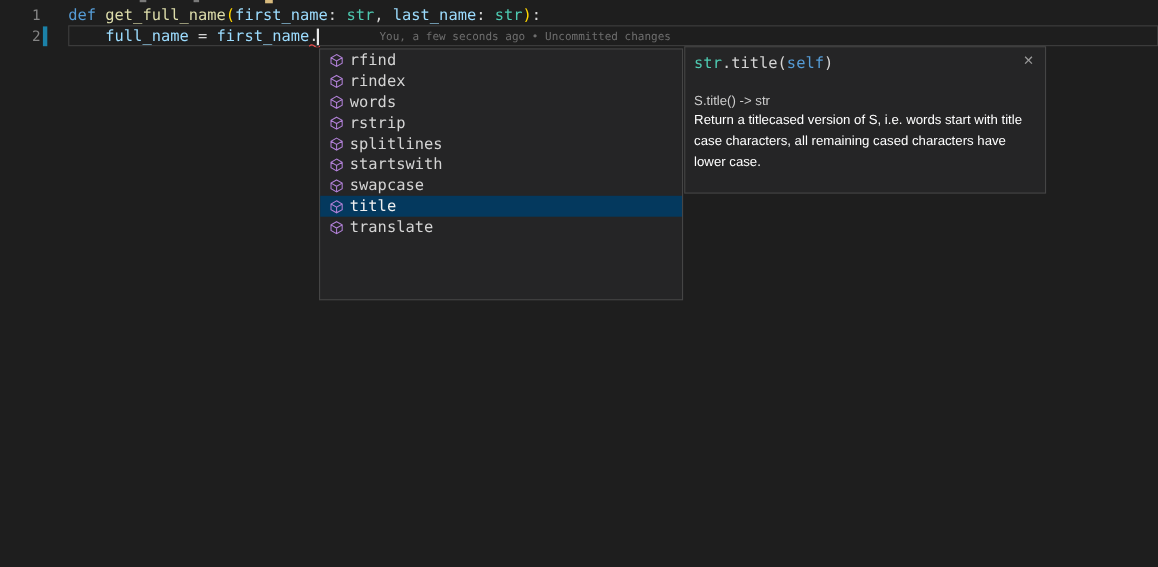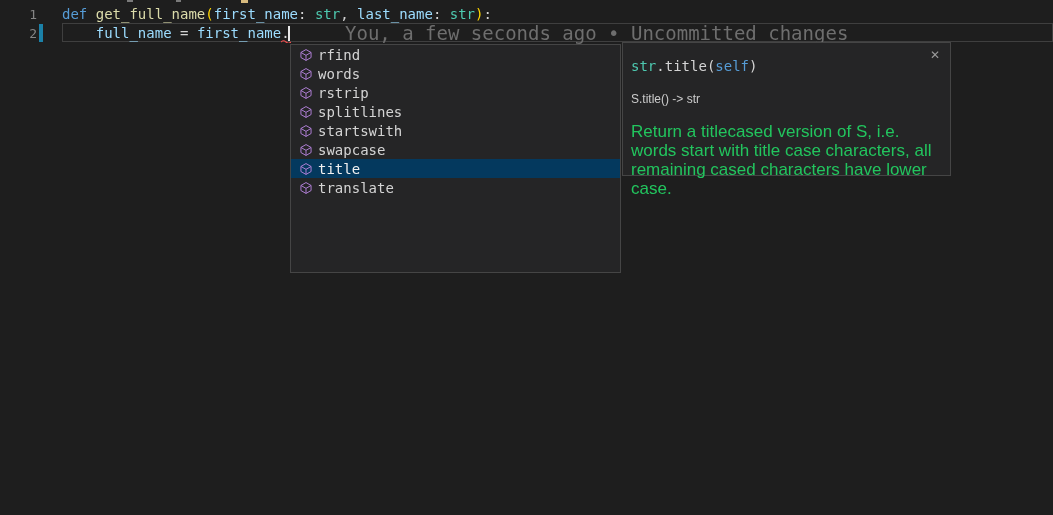--- a/index.html
+++ b/index.html
@@ -27,50 +27,50 @@
     position:absolute; left:39px; top:24px; width:4px; height:18px;
     background:#1b81a8;
   }
   .cursor {
     position:absolute; left:288px; top:26px; width:2px; height:15px;
     background:#e8e8e8;
   }
   .squiggle { position:absolute; left:281px; top:39px; }
   .blame {
     position:absolute; left:345px; top:24px; height:19px; line-height:19px;
-    color:#6e6e6e; font-size:19px; white-space:pre;
+    color:#6e6e6e; font-size:10px; white-space:pre;
   }
   
   .suggest-widget {
     position:absolute; left:290px; top:44px; width:331px; height:229px;
     background:#252526; border:1px solid #454545; overflow:hidden;
   }
   .suggest-item {
     display:flex; align-items:center; height:19px; padding-left:8px;
     font-size:14px; color:#d4d4d4; white-space:pre; cursor:default;
   }
   .suggest-item.selected { background:#04395e; color:#f0f0f0; }
   .suggest-item .icon { display:flex; width:14px; height:14px; margin-right:5px; flex:0 0 auto; }
   
   .docs-panel {
     position:absolute; left:622px; top:42px; width:329px; height:134px;
-    background:#252526; border:1px solid #454545; padding:14px 8px;
+    background:#252526; border:1px solid #454545; padding:6px 8px;
   }
   .doc-signature { font-size:14px; line-height:19px; white-space:pre; }
   .doc-close {
     position:absolute; top:5px; right:10px; color:#9a9a9a; font-size:12px;
     line-height:14px; cursor:pointer; font-family:"DejaVu Sans", sans-serif;
   }
   .doc-summary {
     margin-top:15px; font-family:"Liberation Sans", sans-serif;
     font-size:12px; line-height:17px; color:#cccccc;
   }
   .doc-description {
-    margin-top:14px; font-family:"Liberation Sans", sans-serif;
-    font-size:17px; line-height:19px; color:#22c55e; width:304px;
+    font-family:"Liberation Sans", sans-serif;
+    font-size:12px; line-height:19px; color:#ffffff; width:304px;
   }
 </style>
 </head>
 <body>
 
 <div class="artifact" style="left:127px;width:6px;background:#7a7a7a;"></div>
 <div class="artifact" style="left:176px;width:5px;background:#7a7a7a;"></div>
 <div class="artifact" style="left:241px;width:7px;height:3px;background:#d7ba7d;"></div>
 
 <div class="current-line-box"></div>
@@ -89,20 +89,23 @@
 
 <div class="blame">You, a few seconds ago • Uncommitted changes</div>
 
 <div class="suggest-widget">
   <div id="suggest-list">
       <div class="suggest-item"><svg class="icon" viewBox="0 0 16 16">
           <path fill="none" stroke="#B180D7" stroke-width="1.1" d="M8 1.8 L13.8 5.1 L13.8 10.9 L8 14.2 L2.2 10.9 L2.2 5.1 Z M2.2 5.1 L8 8.4 L13.8 5.1 M8 8.4 L8 14.2"></path>
         </svg><span>rfind</span></div>
       <div class="suggest-item"><svg class="icon" viewBox="0 0 16 16">
           <path fill="none" stroke="#B180D7" stroke-width="1.1" d="M8 1.8 L13.8 5.1 L13.8 10.9 L8 14.2 L2.2 10.9 L2.2 5.1 Z M2.2 5.1 L8 8.4 L13.8 5.1 M8 8.4 L8 14.2"></path>
+        </svg><span>rindex</span></div>
+      <div class="suggest-item"><svg class="icon" viewBox="0 0 16 16">
+          <path fill="none" stroke="#B180D7" stroke-width="1.1" d="M8 1.8 L13.8 5.1 L13.8 10.9 L8 14.2 L2.2 10.9 L2.2 5.1 Z M2.2 5.1 L8 8.4 L13.8 5.1 M8 8.4 L8 14.2"></path>
         </svg><span>words</span></div>
       <div class="suggest-item"><svg class="icon" viewBox="0 0 16 16">
           <path fill="none" stroke="#B180D7" stroke-width="1.1" d="M8 1.8 L13.8 5.1 L13.8 10.9 L8 14.2 L2.2 10.9 L2.2 5.1 Z M2.2 5.1 L8 8.4 L13.8 5.1 M8 8.4 L8 14.2"></path>
         </svg><span>rstrip</span></div>
       <div class="suggest-item"><svg class="icon" viewBox="0 0 16 16">
           <path fill="none" stroke="#B180D7" stroke-width="1.1" d="M8 1.8 L13.8 5.1 L13.8 10.9 L8 14.2 L2.2 10.9 L2.2 5.1 Z M2.2 5.1 L8 8.4 L13.8 5.1 M8 8.4 L8 14.2"></path>
         </svg><span>splitlines</span></div>
       <div class="suggest-item"><svg class="icon" viewBox="0 0 16 16">
           <path fill="none" stroke="#B180D7" stroke-width="1.1" d="M8 1.8 L13.8 5.1 L13.8 10.9 L8 14.2 L2.2 10.9 L2.2 5.1 Z M2.2 5.1 L8 8.4 L13.8 5.1 M8 8.4 L8 14.2"></path>
         </svg><span>startswith</span></div>

